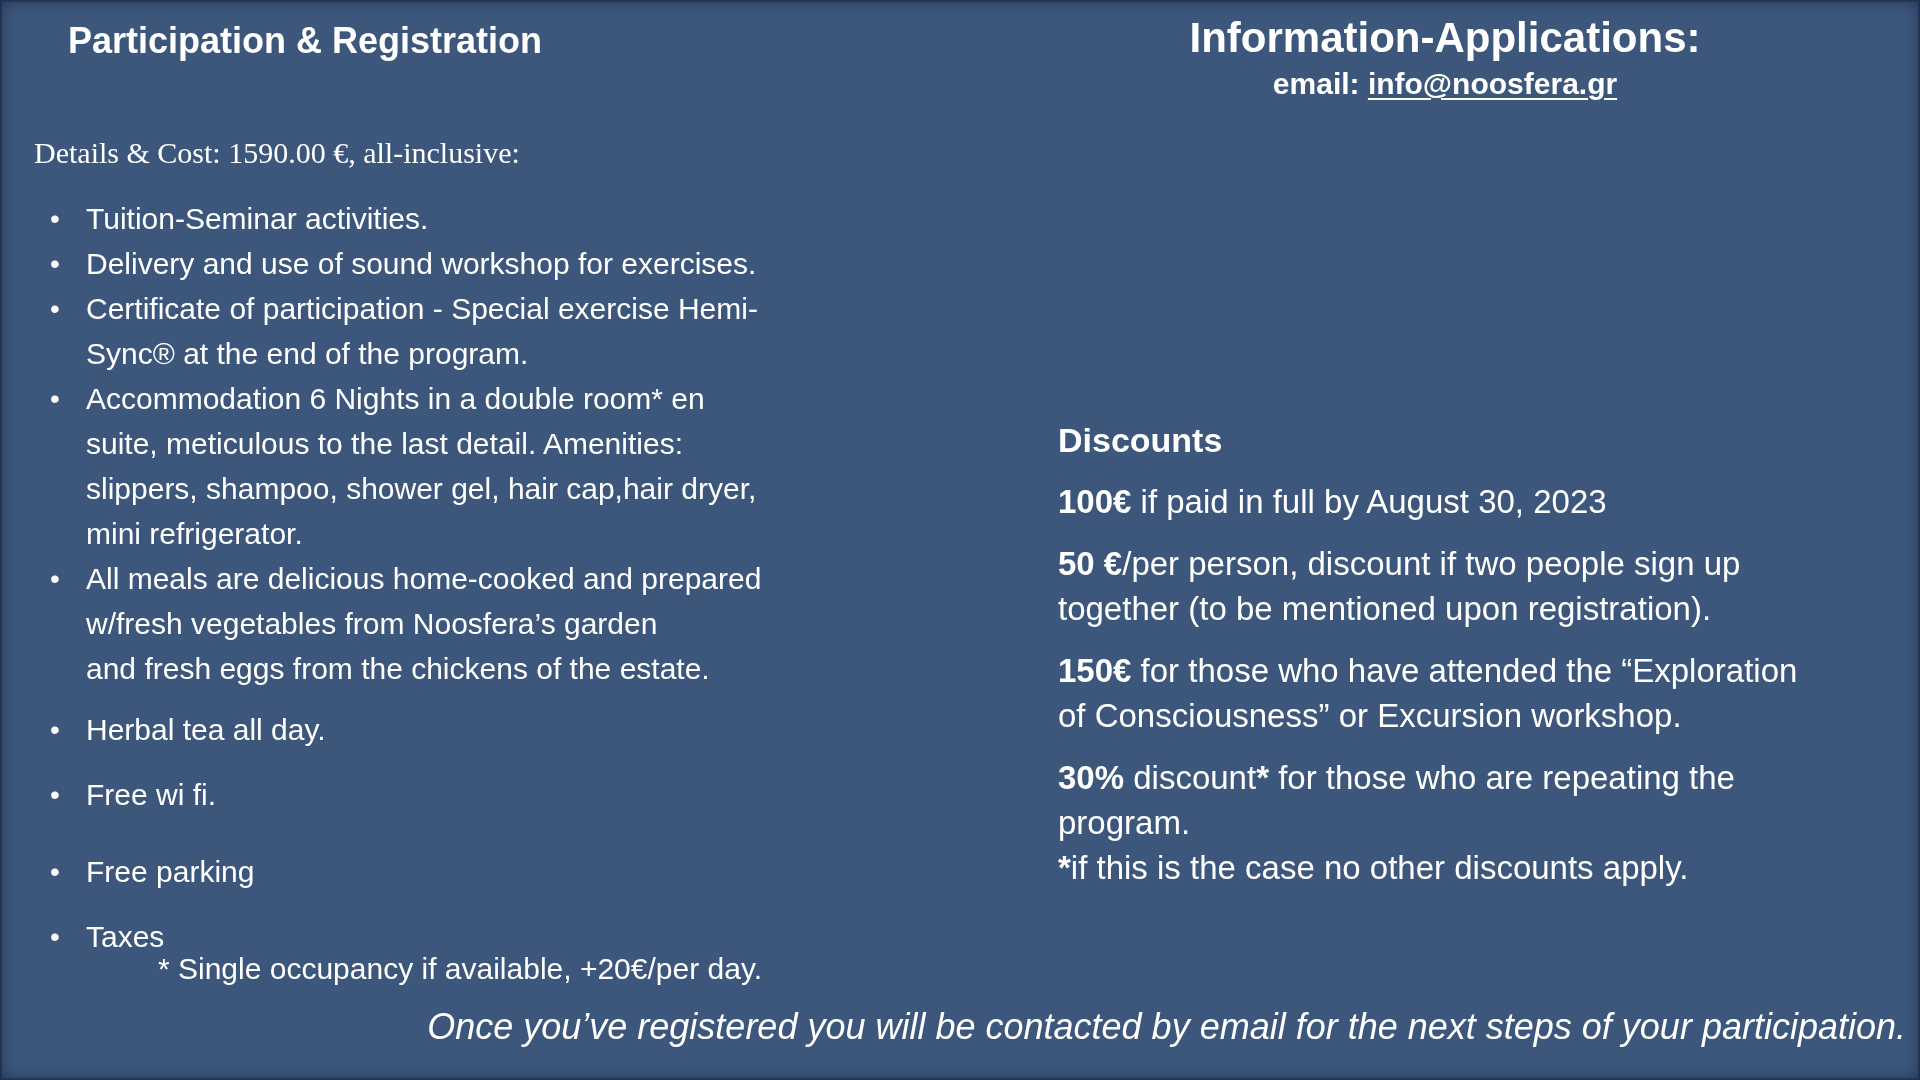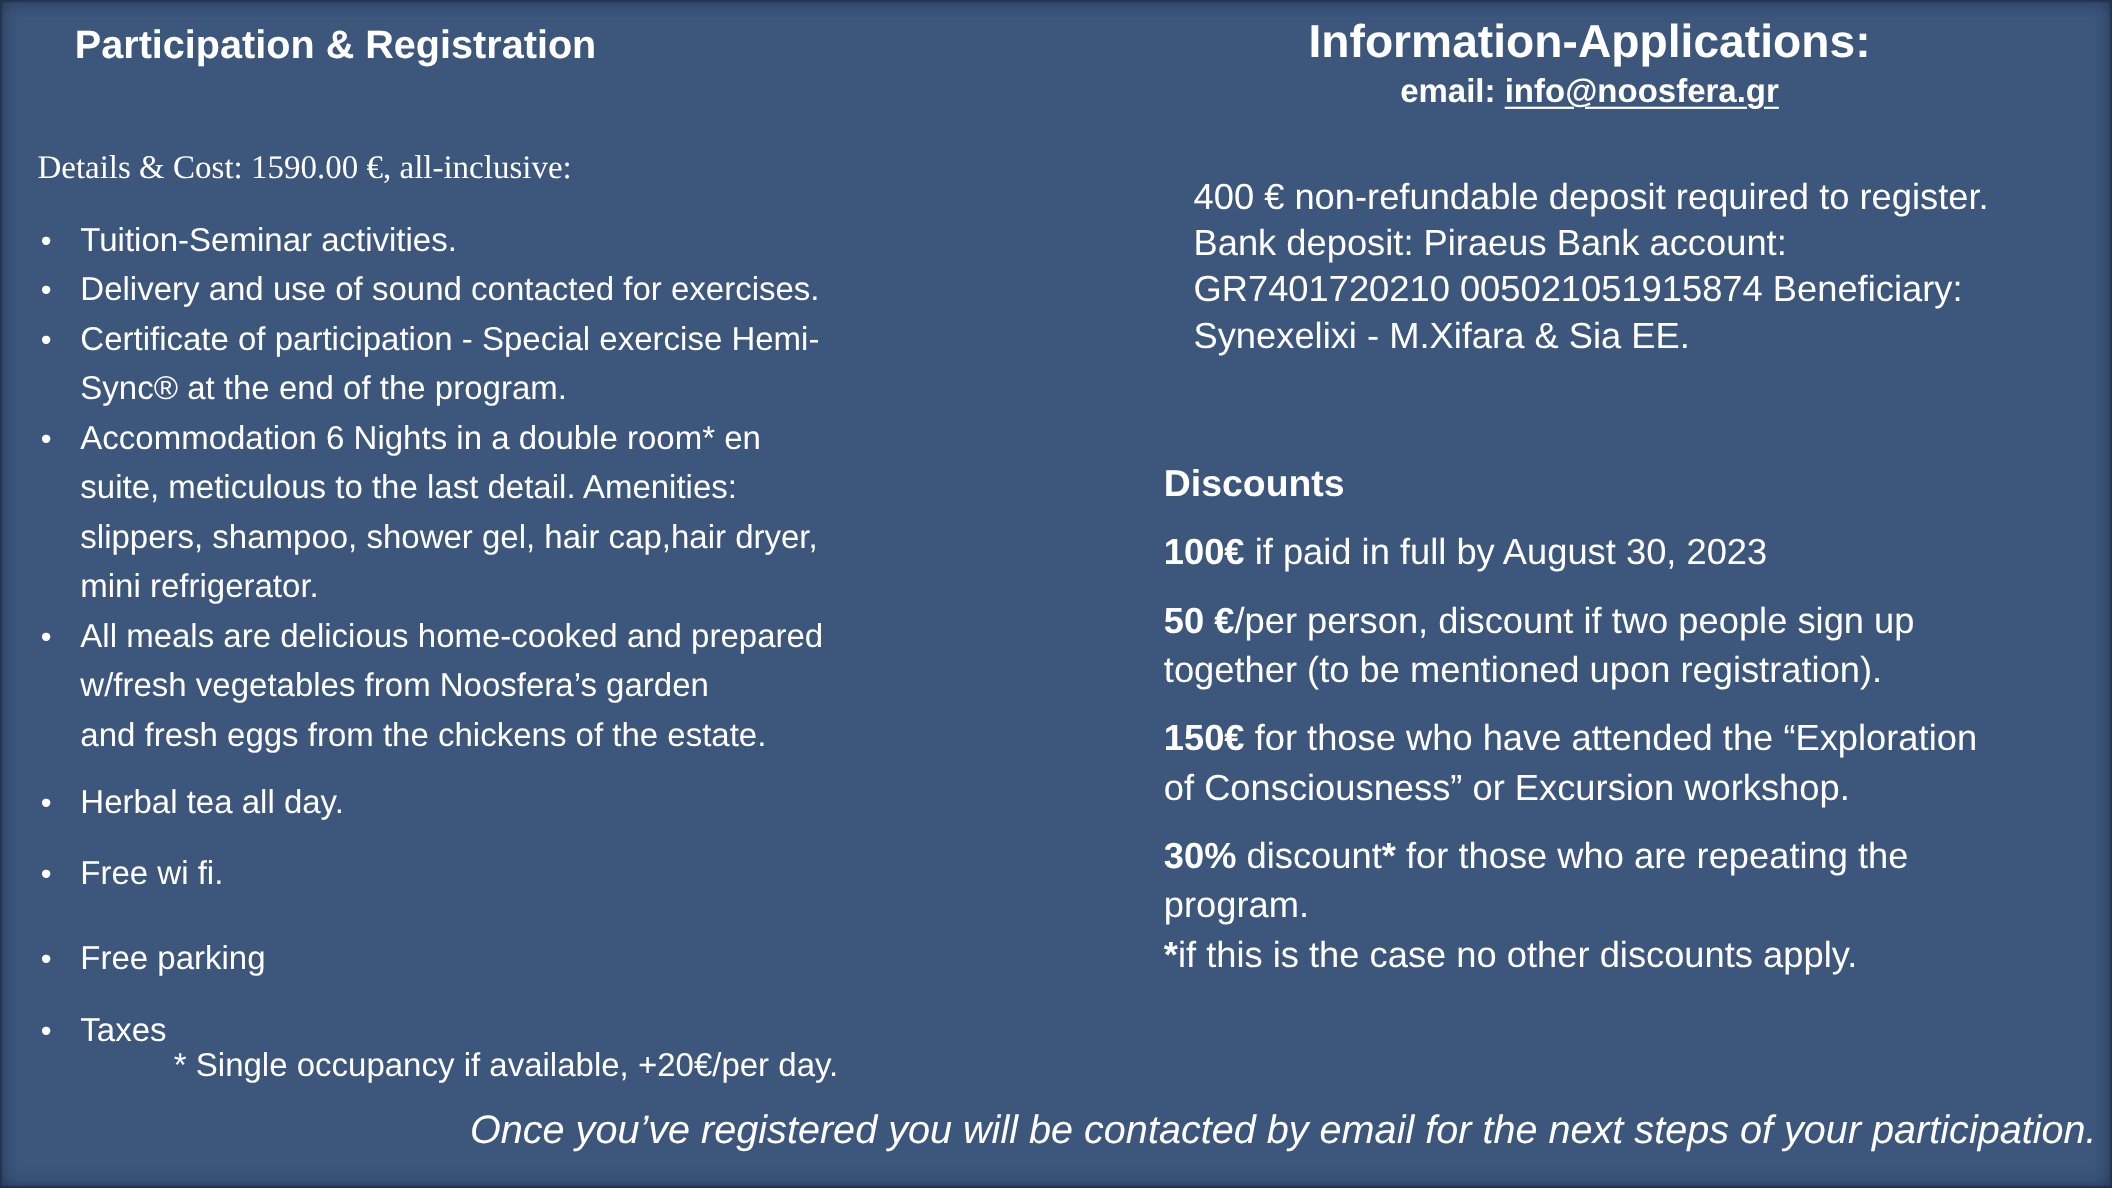--- a/index.html
+++ b/index.html
@@ -14,21 +14,21 @@
   }
   .left-title{
     position:absolute;left:68px;top:20px;margin:0;
     font-size:36px;font-weight:bold;white-space:nowrap;
   }
   .details{
     position:absolute;left:34px;top:136px;
     font-size:30px;white-space:nowrap;font-family:Liberation Serif, serif;
   }
   .bullets{
-    position:absolute;left:33px;top:196px;width:860px;
+    position:absolute;left:46px;top:196px;width:860px;
     margin:0;padding:0;list-style:none;
   }
   .bullets li{
     position:relative;
     padding-left:40px;
     font-size:30px;line-height:45px;
     white-space:pre-line;
   }
   .bullets li::before{
     content:"•";
@@ -81,21 +81,21 @@
 <body>
 
 <div class="slide">
 
   <h1 class="left-title">Participation &amp; Registration</h1>
 
   <div class="details">Details &amp; Cost: 1590.00 €, all-inclusive:</div>
 
   <ul class="bullets">
     <li><span>Tuition-Seminar activities.</span></li>
-    <li><span>Delivery and use of sound contacted for exercises.</span></li>
+    <li><span>Delivery and use of sound workshop for exercises.</span></li>
     <li><span>Certificate of participation - Special exercise Hemi-
 Sync® at the end of the program.</span></li>
     <li><span>Accommodation 6 Nights in a double room* en
 suite, meticulous to the last detail. Amenities:
 slippers, shampoo, shower gel, hair cap,hair dryer,
 mini refrigerator.</span></li>
     <li><span>All meals are delicious home-cooked and prepared
 w/fresh vegetables from Noosfera’s garden
 and fresh eggs from the chickens of the estate.</span></li>
     <li class="gap1"><span>Herbal tea all day.</span></li>
@@ -104,24 +104,20 @@
     <li class="gap2"><span>Taxes</span></li>
   </ul>
 
   <div class="footnote">* Single occupancy if available, +20€/per day.</div>
 
   <div class="right-header">
     <h2>Information-Applications:</h2>
     <div class="email-line"><b>email: </b><a class="email">info@noosfera.gr</a></div>
   </div>
 
-  <div class="deposit">400 € non-refundable deposit required to register.
-Bank deposit: Piraeus Bank account:
-GR7401720210 005021051915874 Beneficiary:
-Synexelixi - M.Xifara &amp; Sia EE.</div>
 
   <div class="discounts">
     <div class="d-title">Discounts</div>
     <p class="d-item"><b>100€</b><span> if paid in full by August 30, 2023</span><b></b><span></span></p>
     <p class="d-item"><b>50 €</b><span>/per person, discount if two people sign up
 together (to be mentioned upon registration).</span><b></b><span></span></p>
     <p class="d-item"><b>150€</b><span> for those who have attended the “Exploration
 of Consciousness” or Excursion workshop.</span><b></b><span></span></p>
     <p class="d-item mb0"><b>30%</b><span> discount</span><b>*</b><span> for those who are repeating the
 program.</span></p>

